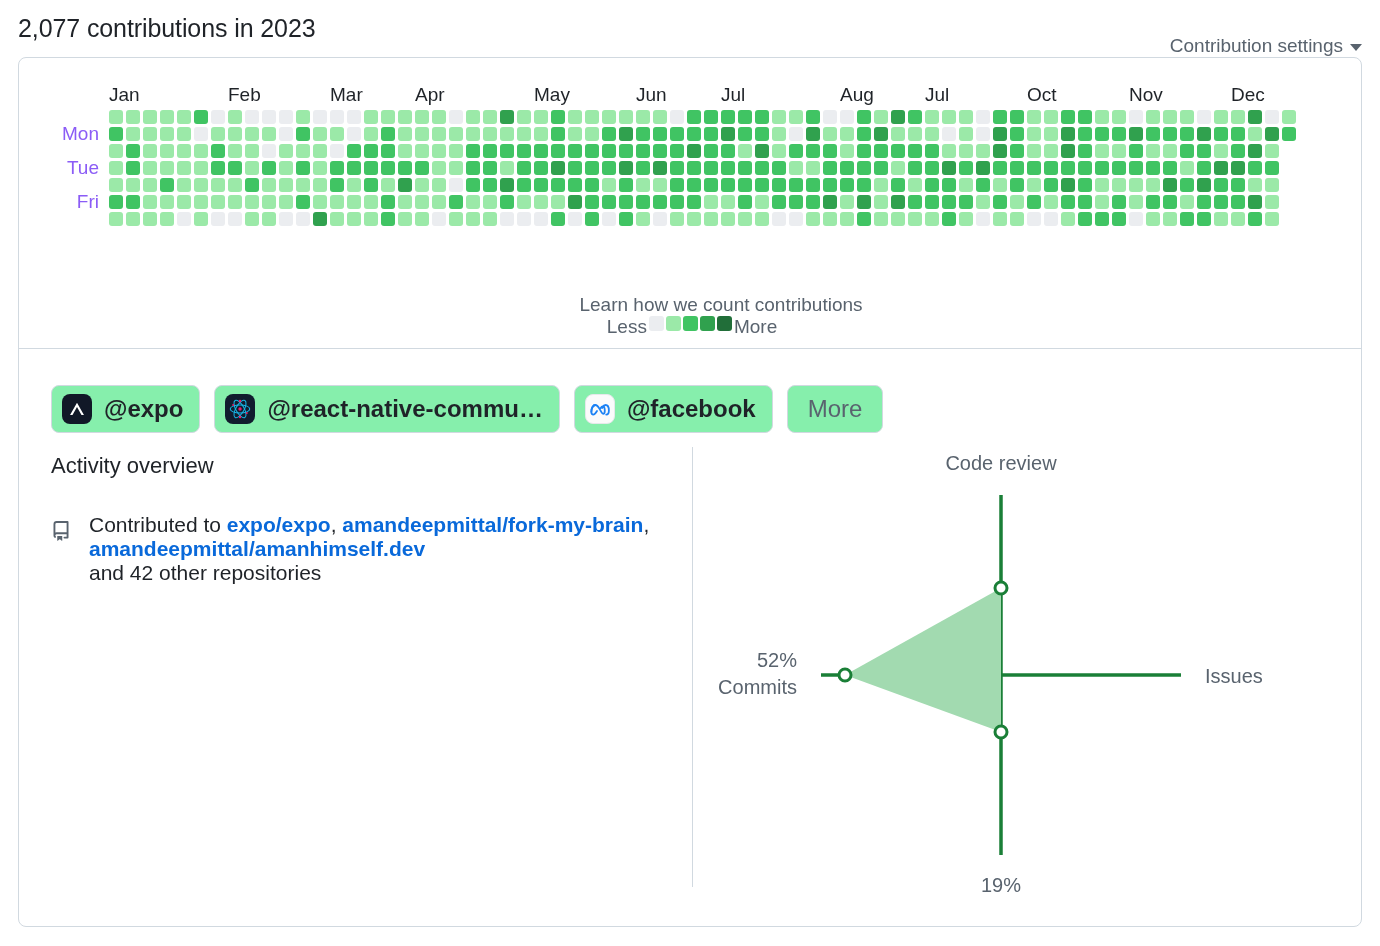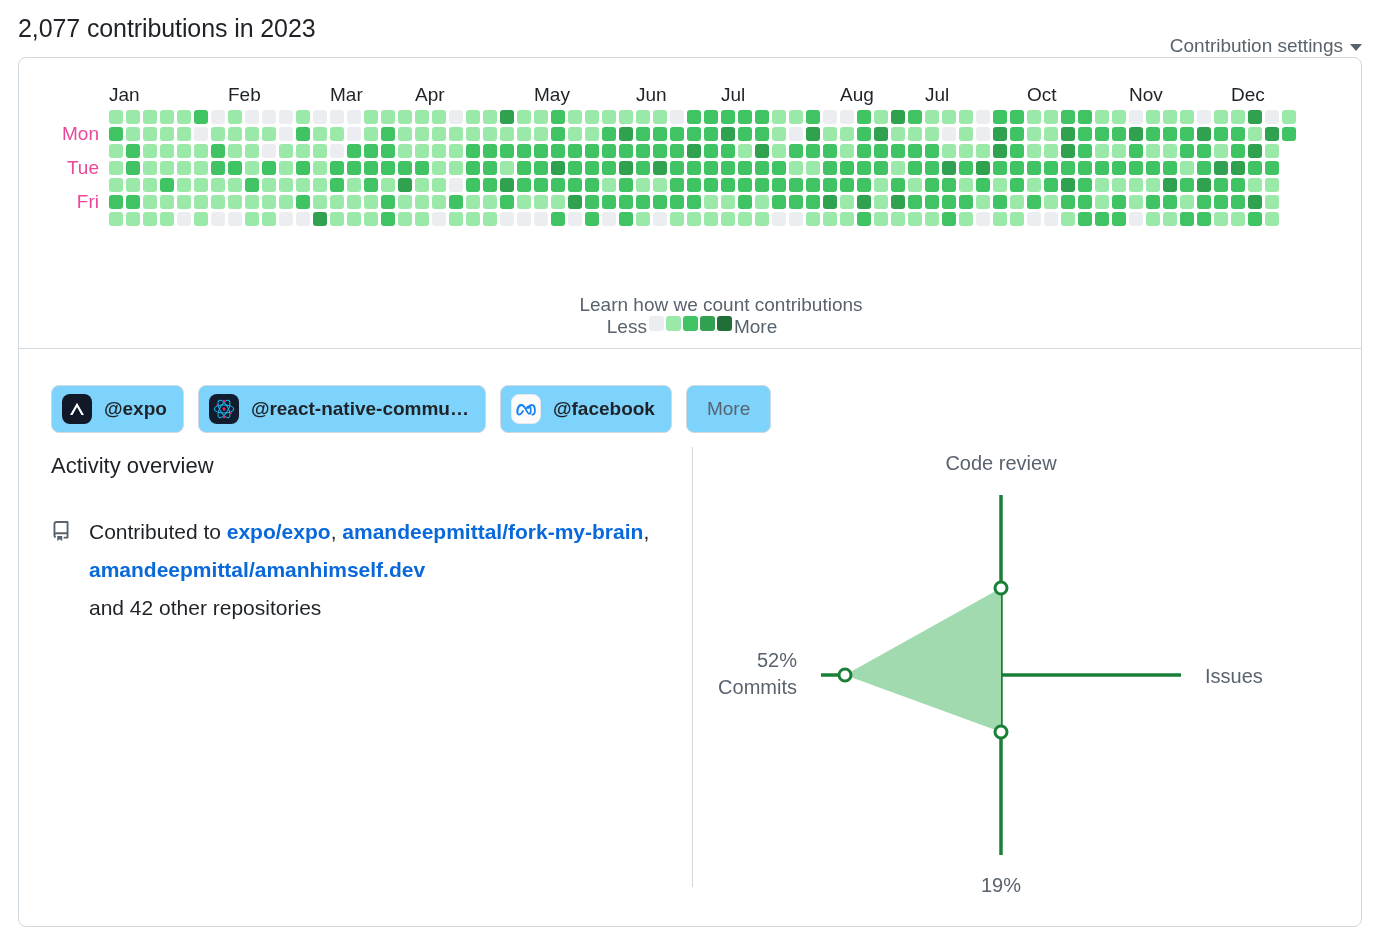--- a/index.html
+++ b/index.html
@@ -90,21 +90,21 @@
   .daylabels {
     width: 58px;
     position: relative;
     height: 154px;
     flex: 0 0 58px;
   }
   .day-label {
     position: absolute;
     right: 10px;
     font-size: 19px;
-    color: #ec4899;
+    color: #8b5cf6;
     white-space: nowrap;
     line-height: 16px;
   }
   .grid {
     display: flex;
     gap: 3px;
   }
   .gcol {
     display: flex;
     flex-direction: column;
@@ -155,23 +155,23 @@
     height: 98px;
   }
   .org-badge {
     display: flex;
     align-items: center;
     gap: 12px;
     border: 1px solid #d1d9e0;
     border-radius: 8px;
     padding: 8px 16px 8px 10px;
     height: 48px;
-    background: #7dd3fc;
+    background: #86efac;
     cursor: pointer;
-    font-size: 19px;
+    font-size: 24px;
     font-weight: 600;
     color: #1f2328;
     white-space: nowrap;
   }
   .org-badge.more {
     font-weight: 400;
     color: #59636e;
     padding: 8px 20px;
   }
   .org-avatar {
@@ -203,21 +203,21 @@
     color: #1f2328;
     margin-bottom: 34px;
   }
   .activity-item {
     display: flex;
     gap: 18px;
   }
   .repo-icon { flex: 0 0 20px; margin-top: 8px; }
   .activity-text {
     font-size: 21px;
-    line-height: 38px;
+    line-height: 24px;
     color: #1f2328;
   }
   .activity-text a {
     color: #0969da;
     font-weight: 600;
     text-decoration: none;
     cursor: pointer;
   }
   .vdivider {
     position: absolute;

